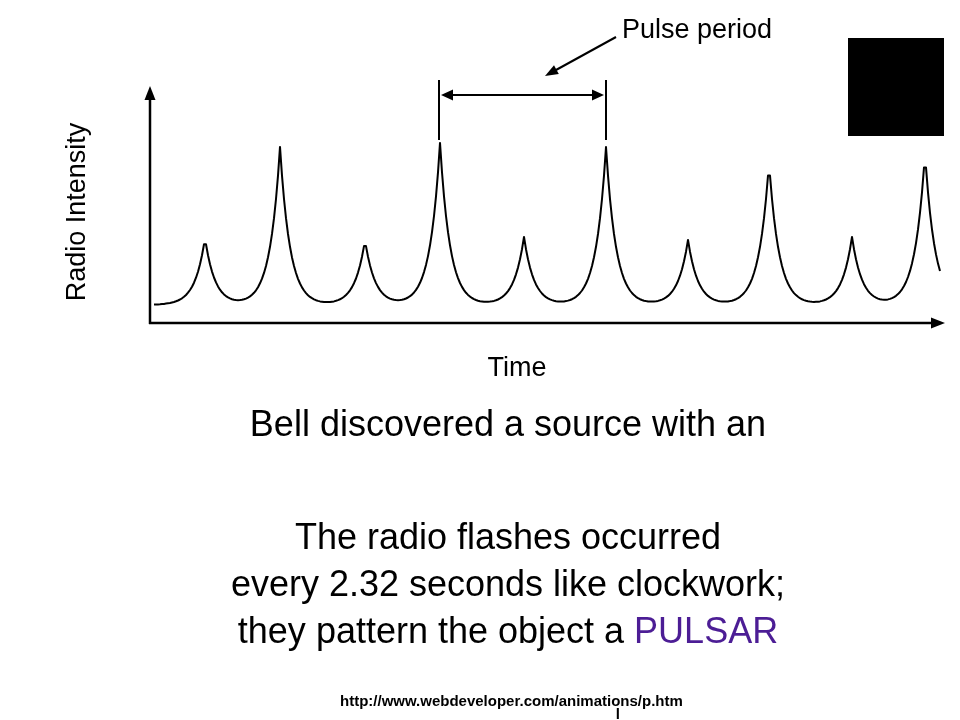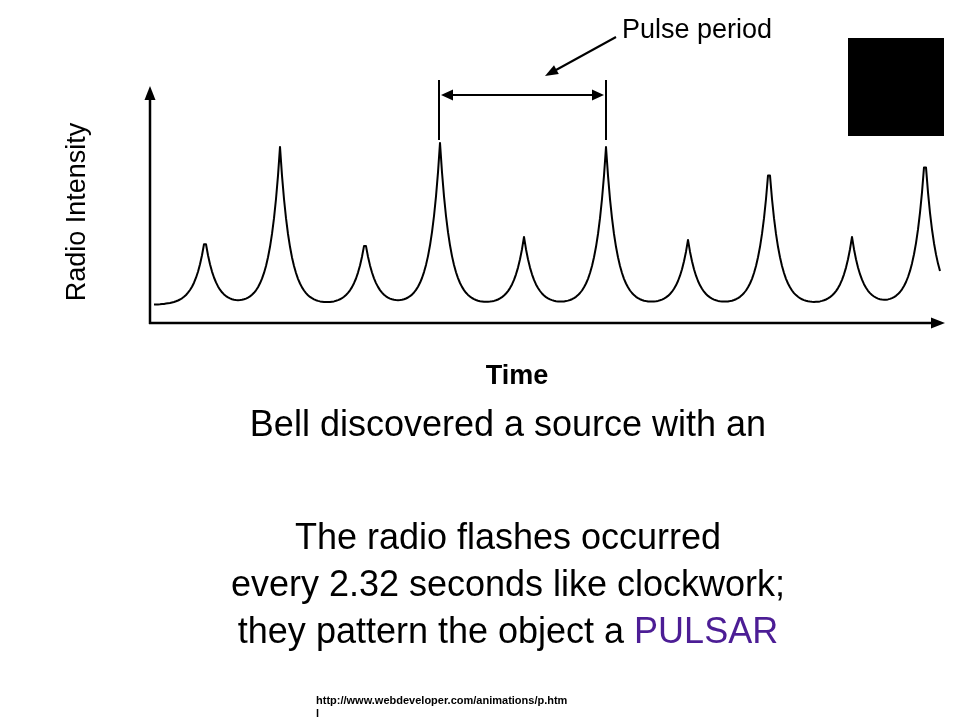--- a/index.html
+++ b/index.html
@@ -32,22 +32,22 @@
     white-space: nowrap;
   }
   .pulse-period-label { left: 594px; top: 14px; }
   .y-axis-label {
     left: -80px; top: 195px;
     width: 260px; height: 34px;
     text-align: center;
     transform: rotate(-90deg);
   }
   .x-axis-label {
-    left: 409px; top: 360px;
-    width: 160px; text-align: center; font-weight: bold;
+    left: 409px; top: 352px;
+    width: 160px; text-align: center;
   }
   
   .black-box {
     position: absolute;
     left: 820px; top: 38px;
     width: 96px; height: 98px;
     background: #000000;
   }
   
   .para {
@@ -58,27 +58,27 @@
     font-size: 36px;
     line-height: 47px;
     color: #000000;
   }
   .para-1 { top: 400px; }
   .para-2 { top: 513px; }
   .highlight-red { color: #4c1d95; }
   
   .footer-url {
     position: absolute;
-    left: 288px; top: 694px;
+    left: 312px; top: 694px;
     width: 280px;
-    font-size: 11px;
+    font-size: 15px;
     font-weight: 700;
     line-height: 13px;
     color: #000000;
-    text-align: left;
+    text-align: right;
   }
 </style>
 </head>
 <body>
 
 <div class="slide">
 
   <div class="chart-area">
     <svg width="960" height="395" viewBox="0 0 960 395">
 

